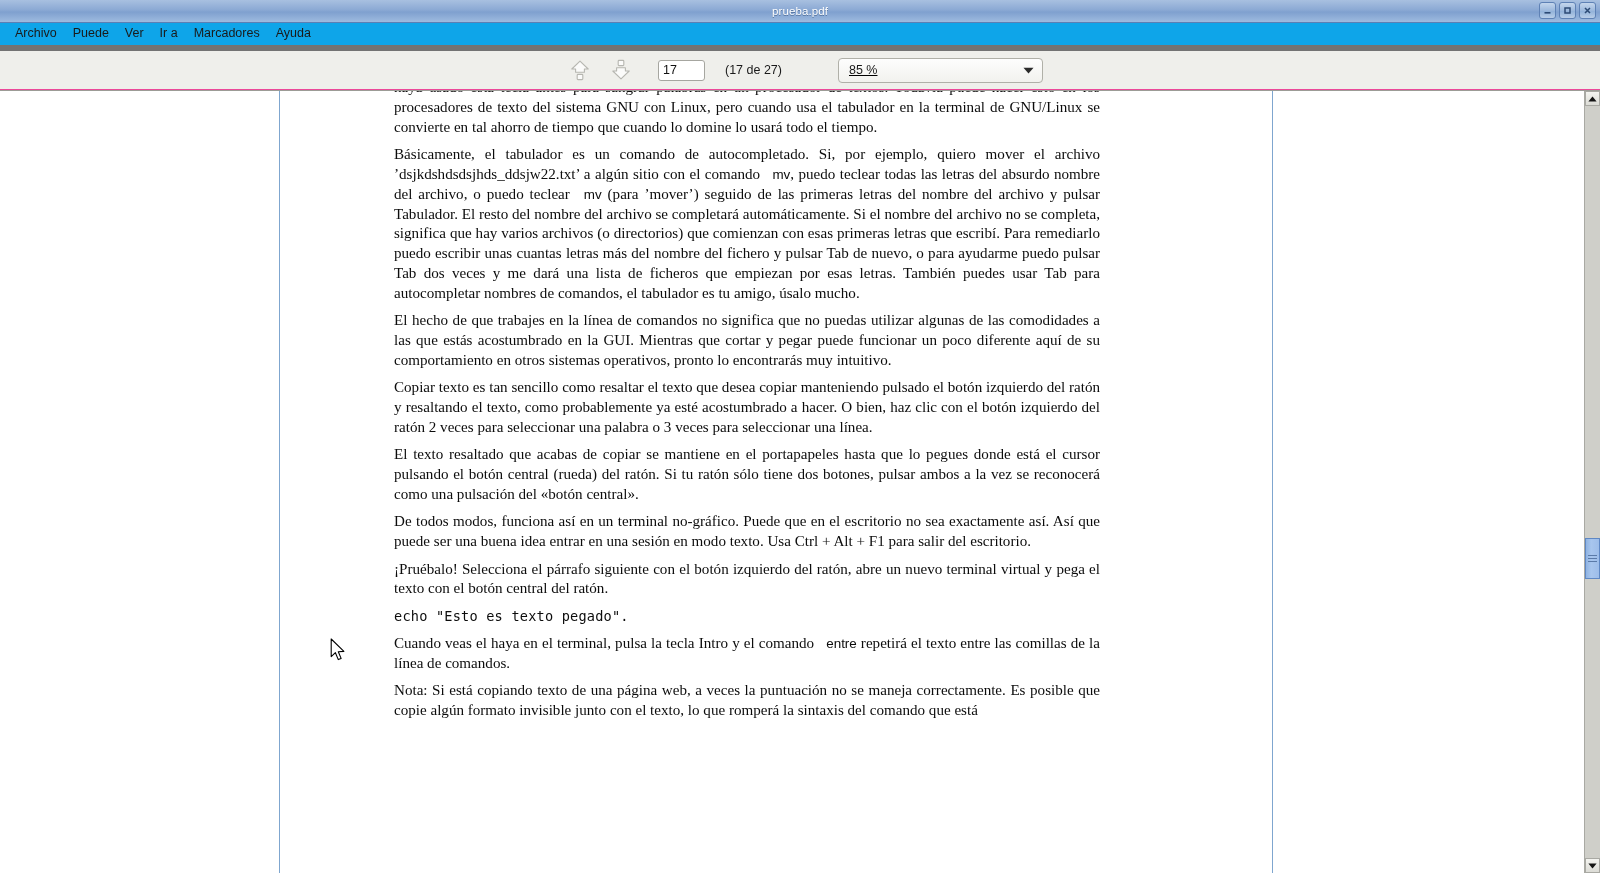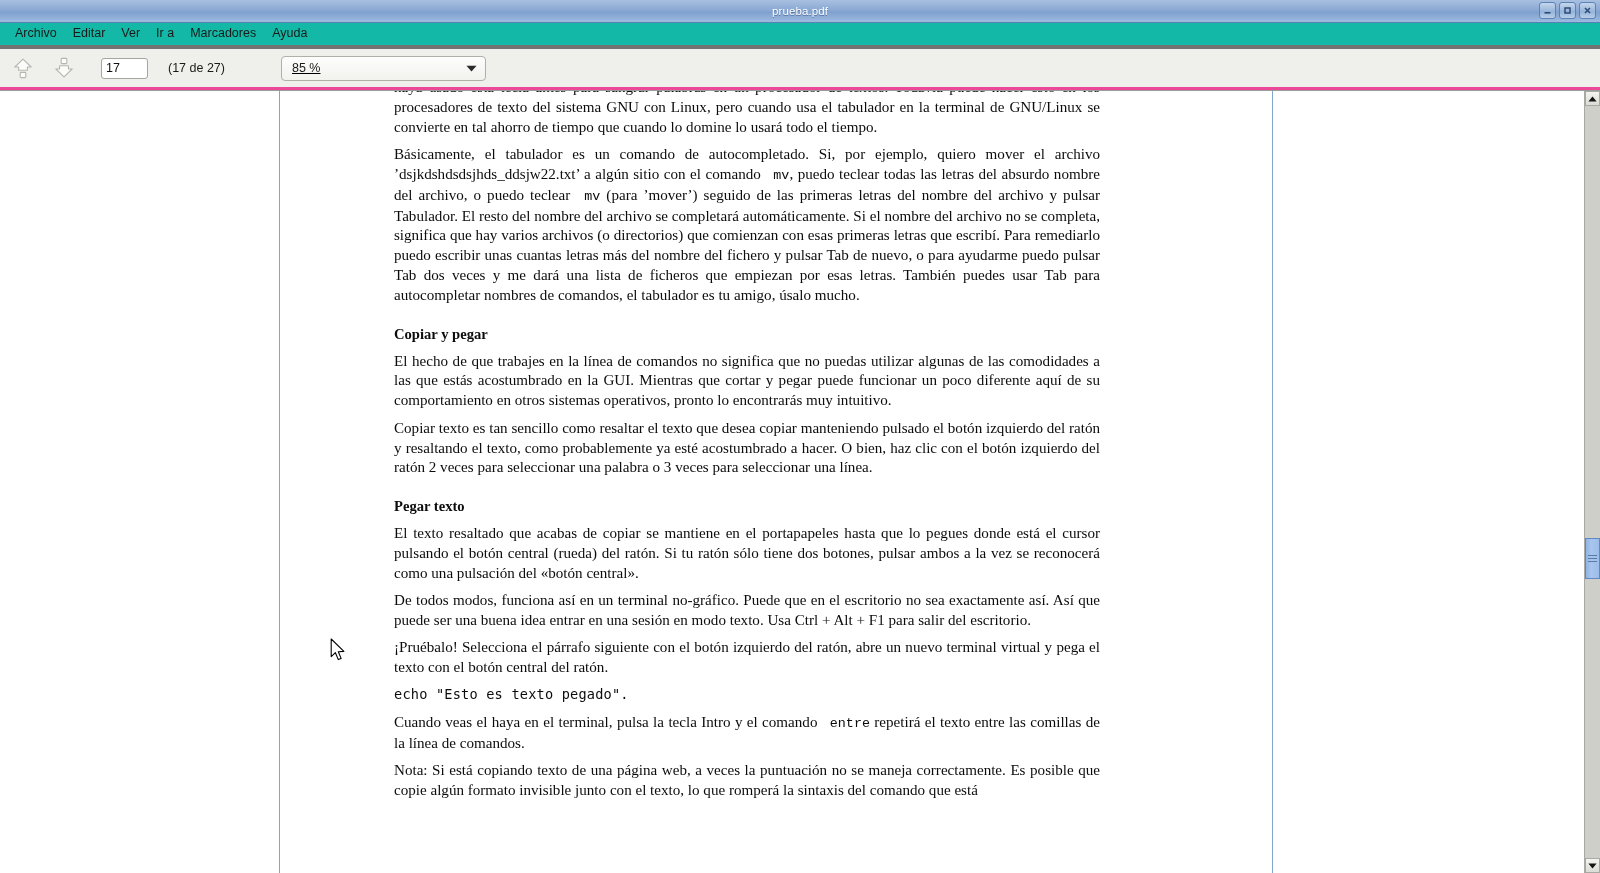--- a/index.html
+++ b/index.html
@@ -62,46 +62,47 @@
     justify-content: center;
     box-sizing: border-box;
     cursor: default;
   }
   .win-btn svg { display:block; }
 
   
   .menubar {
     height: 22px;
     flex: 0 0 22px;
-    background: #14b8a6;
+    background: #0ea5e9;
     display: flex;
     align-items: center;
     padding-left: 7px;
-    border-bottom: 4px solid #737373;
+    border-bottom: 6px solid #737373;
   }
   .menu-item {
     font-size: 12.5px;
     color: #1a1a1a;
     padding: 2px 8px 3px 8px;
     cursor: default;
     line-height: 1;
     font-family: "Liberation Sans", sans-serif;
     white-space: nowrap;
   }
 
   
   .toolbar {
     height: 38px;
     flex: 0 0 38px;
     background: #efefeb;
     display: flex;
     align-items: center;
     padding-left: 8px;
-    border-bottom: 3px solid #ec4899;
+    border-bottom: 1px solid #ec4899;
     gap: 11px;
+    justify-content: center;
   }
   .tb-iconbtn {
     width: 30px;
     height: 30px;
     display: flex;
     align-items: center;
     justify-content: center;
     cursor: default;
     border-radius: 3px;
     flex: 0 0 30px;
@@ -199,21 +200,21 @@
   }
   .pdf-text h4 {
     font-size: 14.6px;
     margin: 19px 0 7px 0;
     font-weight: bold;
     font-family: "Liberation Serif", serif;
     text-align: left;
   }
   .pdf-text p.last { text-align: justify; }
   .mono {
-    font-family: Liberation Mono, monospace;
+    font-family: Liberation Sans, sans-serif;
     font-size: 13.4px;
     margin-left: 8px;
   }
   .code-line {
     font-family: "DejaVu Sans Mono", monospace;
     font-size: 13.6px;
     margin: 0 0 8px 0;
     letter-spacing: 0.2px;
   }
   b { font-weight: normal; }
@@ -295,21 +296,21 @@
       <div class="win-btn">
         <svg width="9" height="9" viewBox="0 0 9 9">
           <path d="M2,2 L7,7 M7,2 L2,7" stroke="#2c4a74" stroke-width="1.5" fill="none"></path>
         </svg>
       </div>
     </div>
   </div>
 
   <div class="menubar">
     <div class="menu-item">Archivo</div>
-    <div class="menu-item">Editar</div>
+    <div class="menu-item">Puede</div>
     <div class="menu-item">Ver</div>
     <div class="menu-item">Ir a</div>
     <div class="menu-item">Marcadores</div>
     <div class="menu-item">Ayuda</div>
   </div>
 
   <div class="toolbar">
 
     <div class="tb-iconbtn">
       <svg width="22" height="24" viewBox="0 0 22 24">
@@ -344,27 +345,25 @@
       <div class="page-edge left"></div>
       <div class="page-edge right"></div>
 
       <div class="pdf-text">
 
         <p class="clipped"><span>haya usado esta tecla antes para sangrar palabras en un procesador de textos. Todavía puede hacer esto en</span>
           <span>los procesadores de texto del sistema GNU con Linux, pero cuando usa el </span><b>tabulador</b><span> en la terminal de GNU/Linux se convierte en tal ahorro de tiempo que cuando lo domine lo usará todo el tiempo.</span></p>
 
         <p><span>Básicamente, el tabulador es un comando de autocompletado. Si, por ejemplo, quiero mover el archivo ’dsjkdshdsdsjhds_ddsjw22.txt’ a algún sitio con el comando </span><span class="mono">mv</span><span>, puedo teclear todas las letras del absurdo nombre del archivo, o puedo teclear </span><span class="mono">mv</span><span> (para ’mover’) seguido de las primeras letras del nombre del archivo y pulsar </span><b>Tabulador</b><span>. El resto del nombre del archivo se completará automáticamente. Si el nombre del archivo no se completa, significa que hay varios archivos (o directorios) que comienzan con esas primeras letras que escribí. Para remediarlo puedo escribir unas cuantas letras más del nombre del fichero y pulsar </span><b>Tab</b><span> de nuevo, o para ayudarme puedo pulsar </span><b>Tab</b><span> dos veces y me dará una lista de ficheros que empiezan por esas letras. También puedes usar </span><b>Tab</b><span> para autocompletar nombres de comandos, el tabulador es tu amigo, úsalo mucho.</span></p>
 
-        <h4>Copiar y pegar</h4>
 
         <p>El hecho de que trabajes en la línea de comandos no significa que no puedas utilizar algunas de las comodidades a las que estás acostumbrado en la GUI. Mientras que cortar y pegar puede funcionar un poco diferente aquí de su comportamiento en otros sistemas operativos, pronto lo encontrarás muy intuitivo.</p>
 
         <p>Copiar texto es tan sencillo como resaltar el texto que desea copiar manteniendo pulsado el botón izquierdo del ratón y resaltando el texto, como probablemente ya esté acostumbrado a hacer. O bien, haz clic con el botón izquierdo del ratón 2 veces para seleccionar una palabra o 3 veces para seleccionar una línea.</p>
 
-        <h4>Pegar texto</h4>
 
         <p>El texto resaltado que acabas de copiar se mantiene en el portapapeles hasta que lo pegues donde está el cursor pulsando el botón central (rueda) del ratón. Si tu ratón sólo tiene dos botones, pulsar ambos a la vez se reconocerá como una pulsación del «botón central».</p>
 
         <p><span>De todos modos, funciona así en un terminal no-gráfico. Puede que en el escritorio no sea exactamente así. Así que puede ser una buena idea entrar en una sesión en modo texto. Usa </span><b>Ctrl + Alt + F1</b><span> para salir del escritorio.</span></p>
 
         <p>¡Pruébalo! Selecciona el párrafo siguiente con el botón izquierdo del ratón, abre un nuevo terminal virtual y pega el texto con el botón central del ratón.</p>
 
         <p class="code-line">echo "Esto es texto pegado".</p>
 
         <p><span>Cuando veas el haya en el terminal, pulsa la tecla </span><b>Intro</b><span> y el comando </span><span class="mono">entre</span><span> repetirá el texto entre las comillas de la línea de comandos.</span></p>

